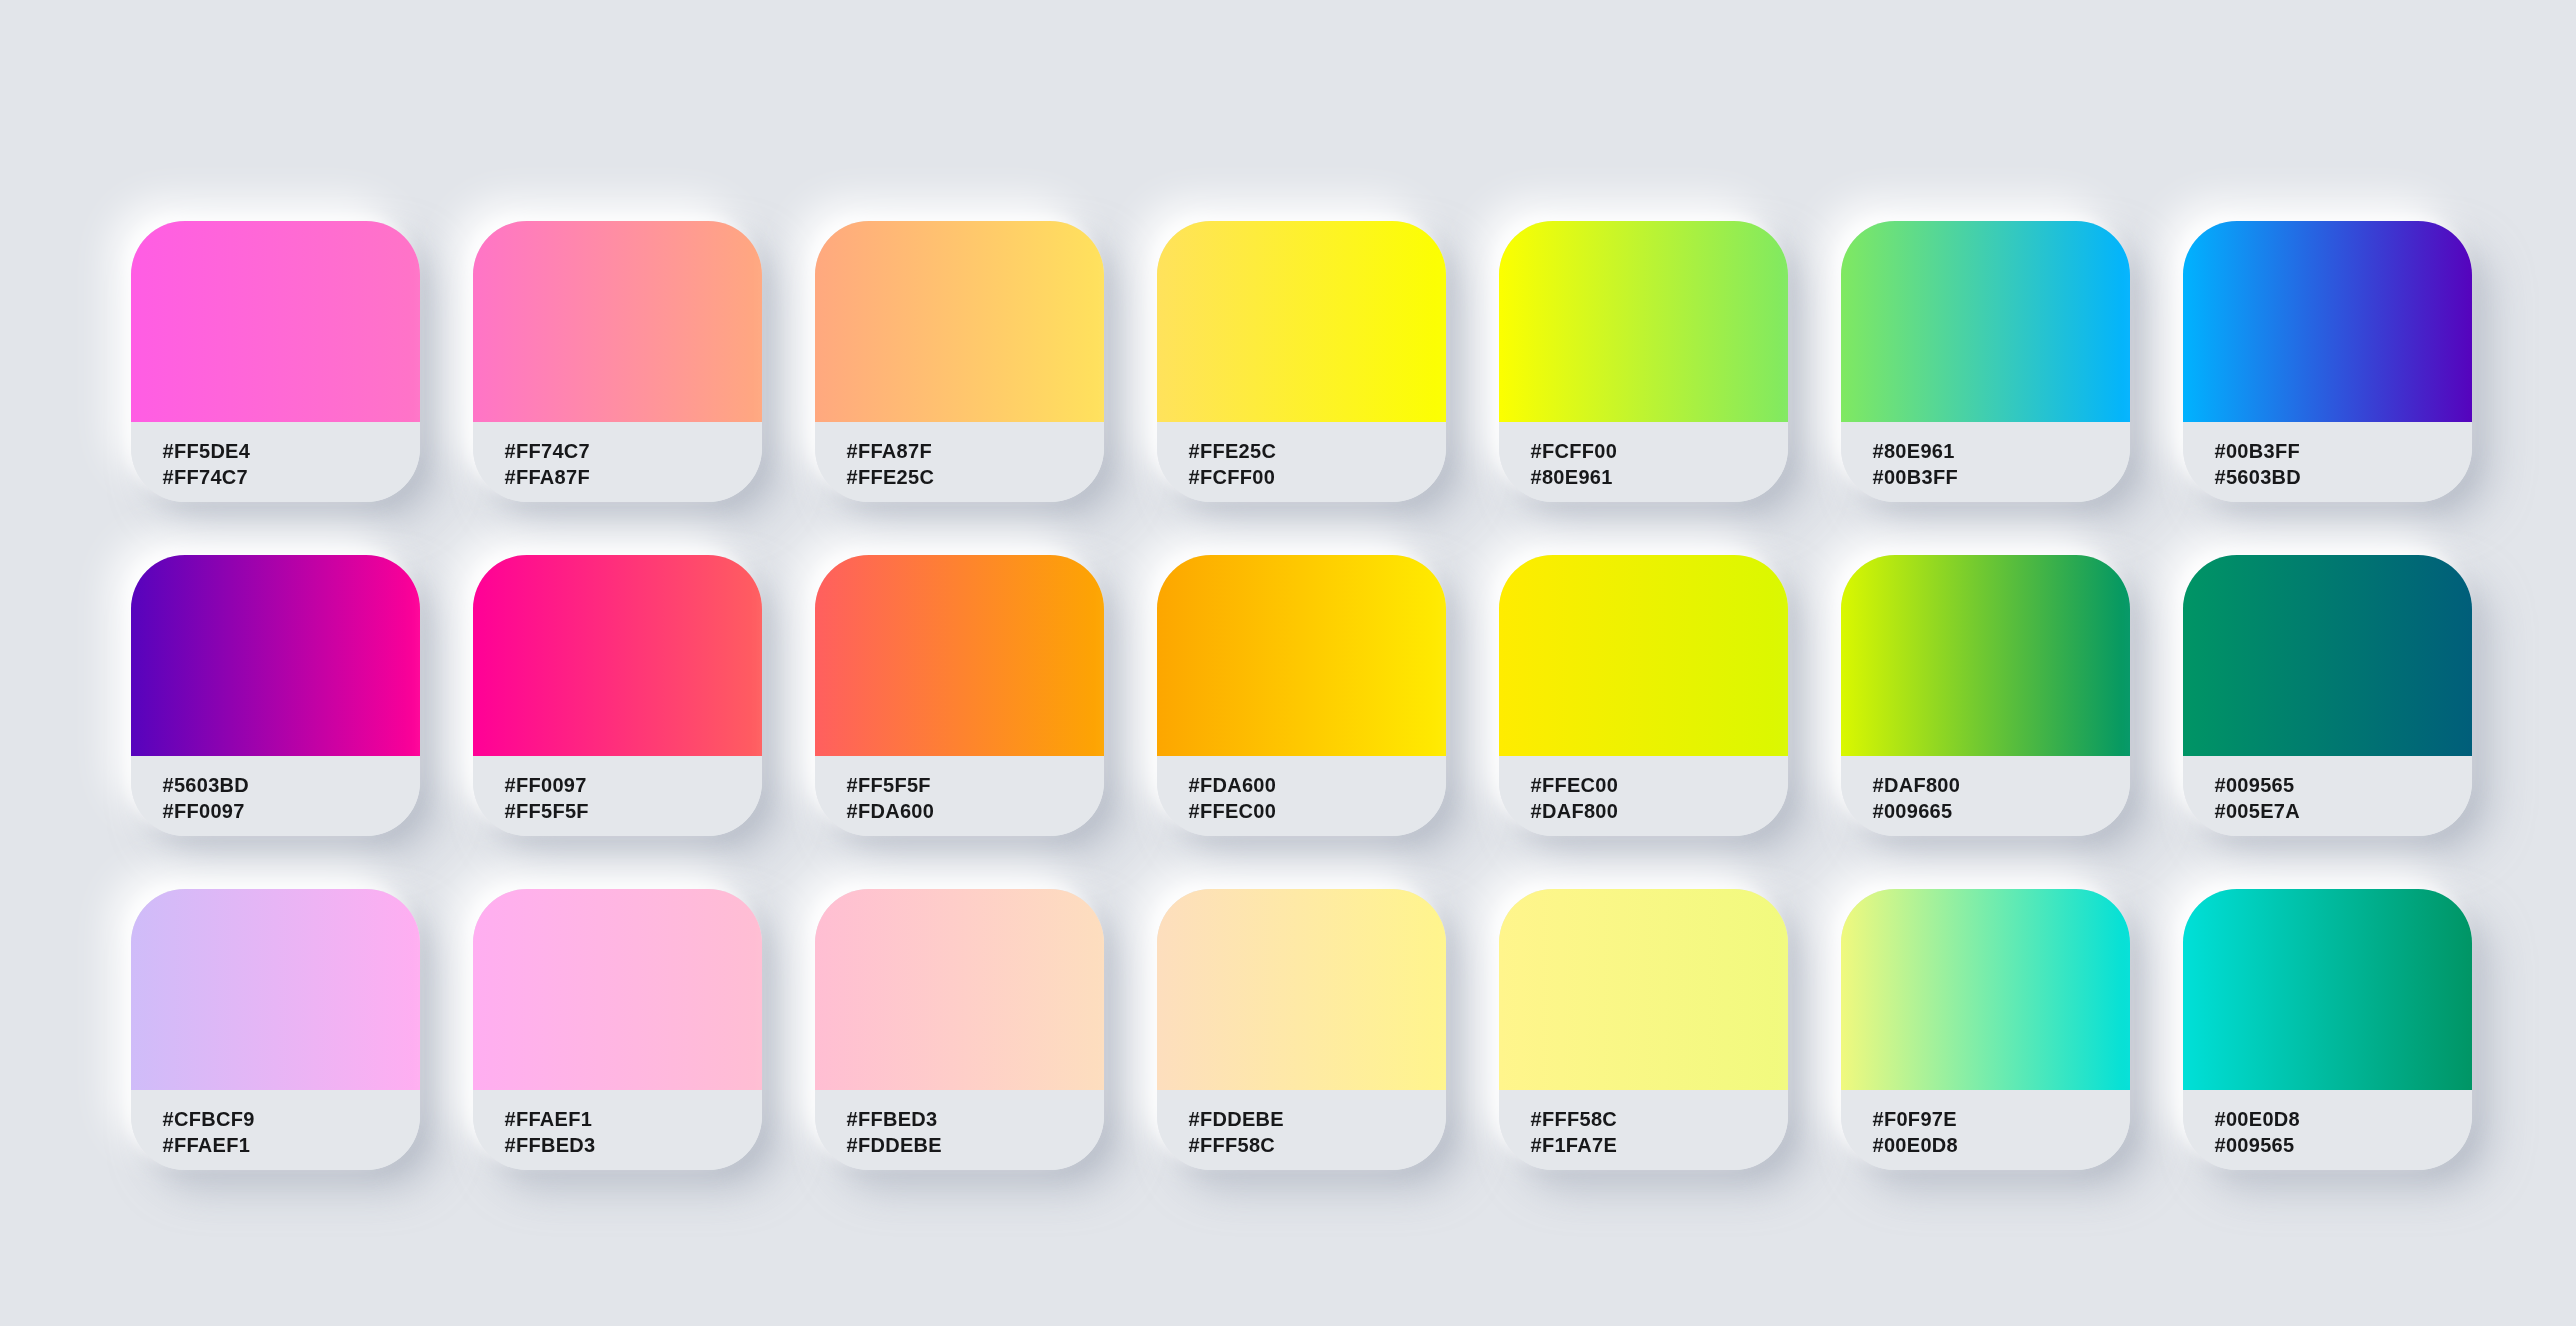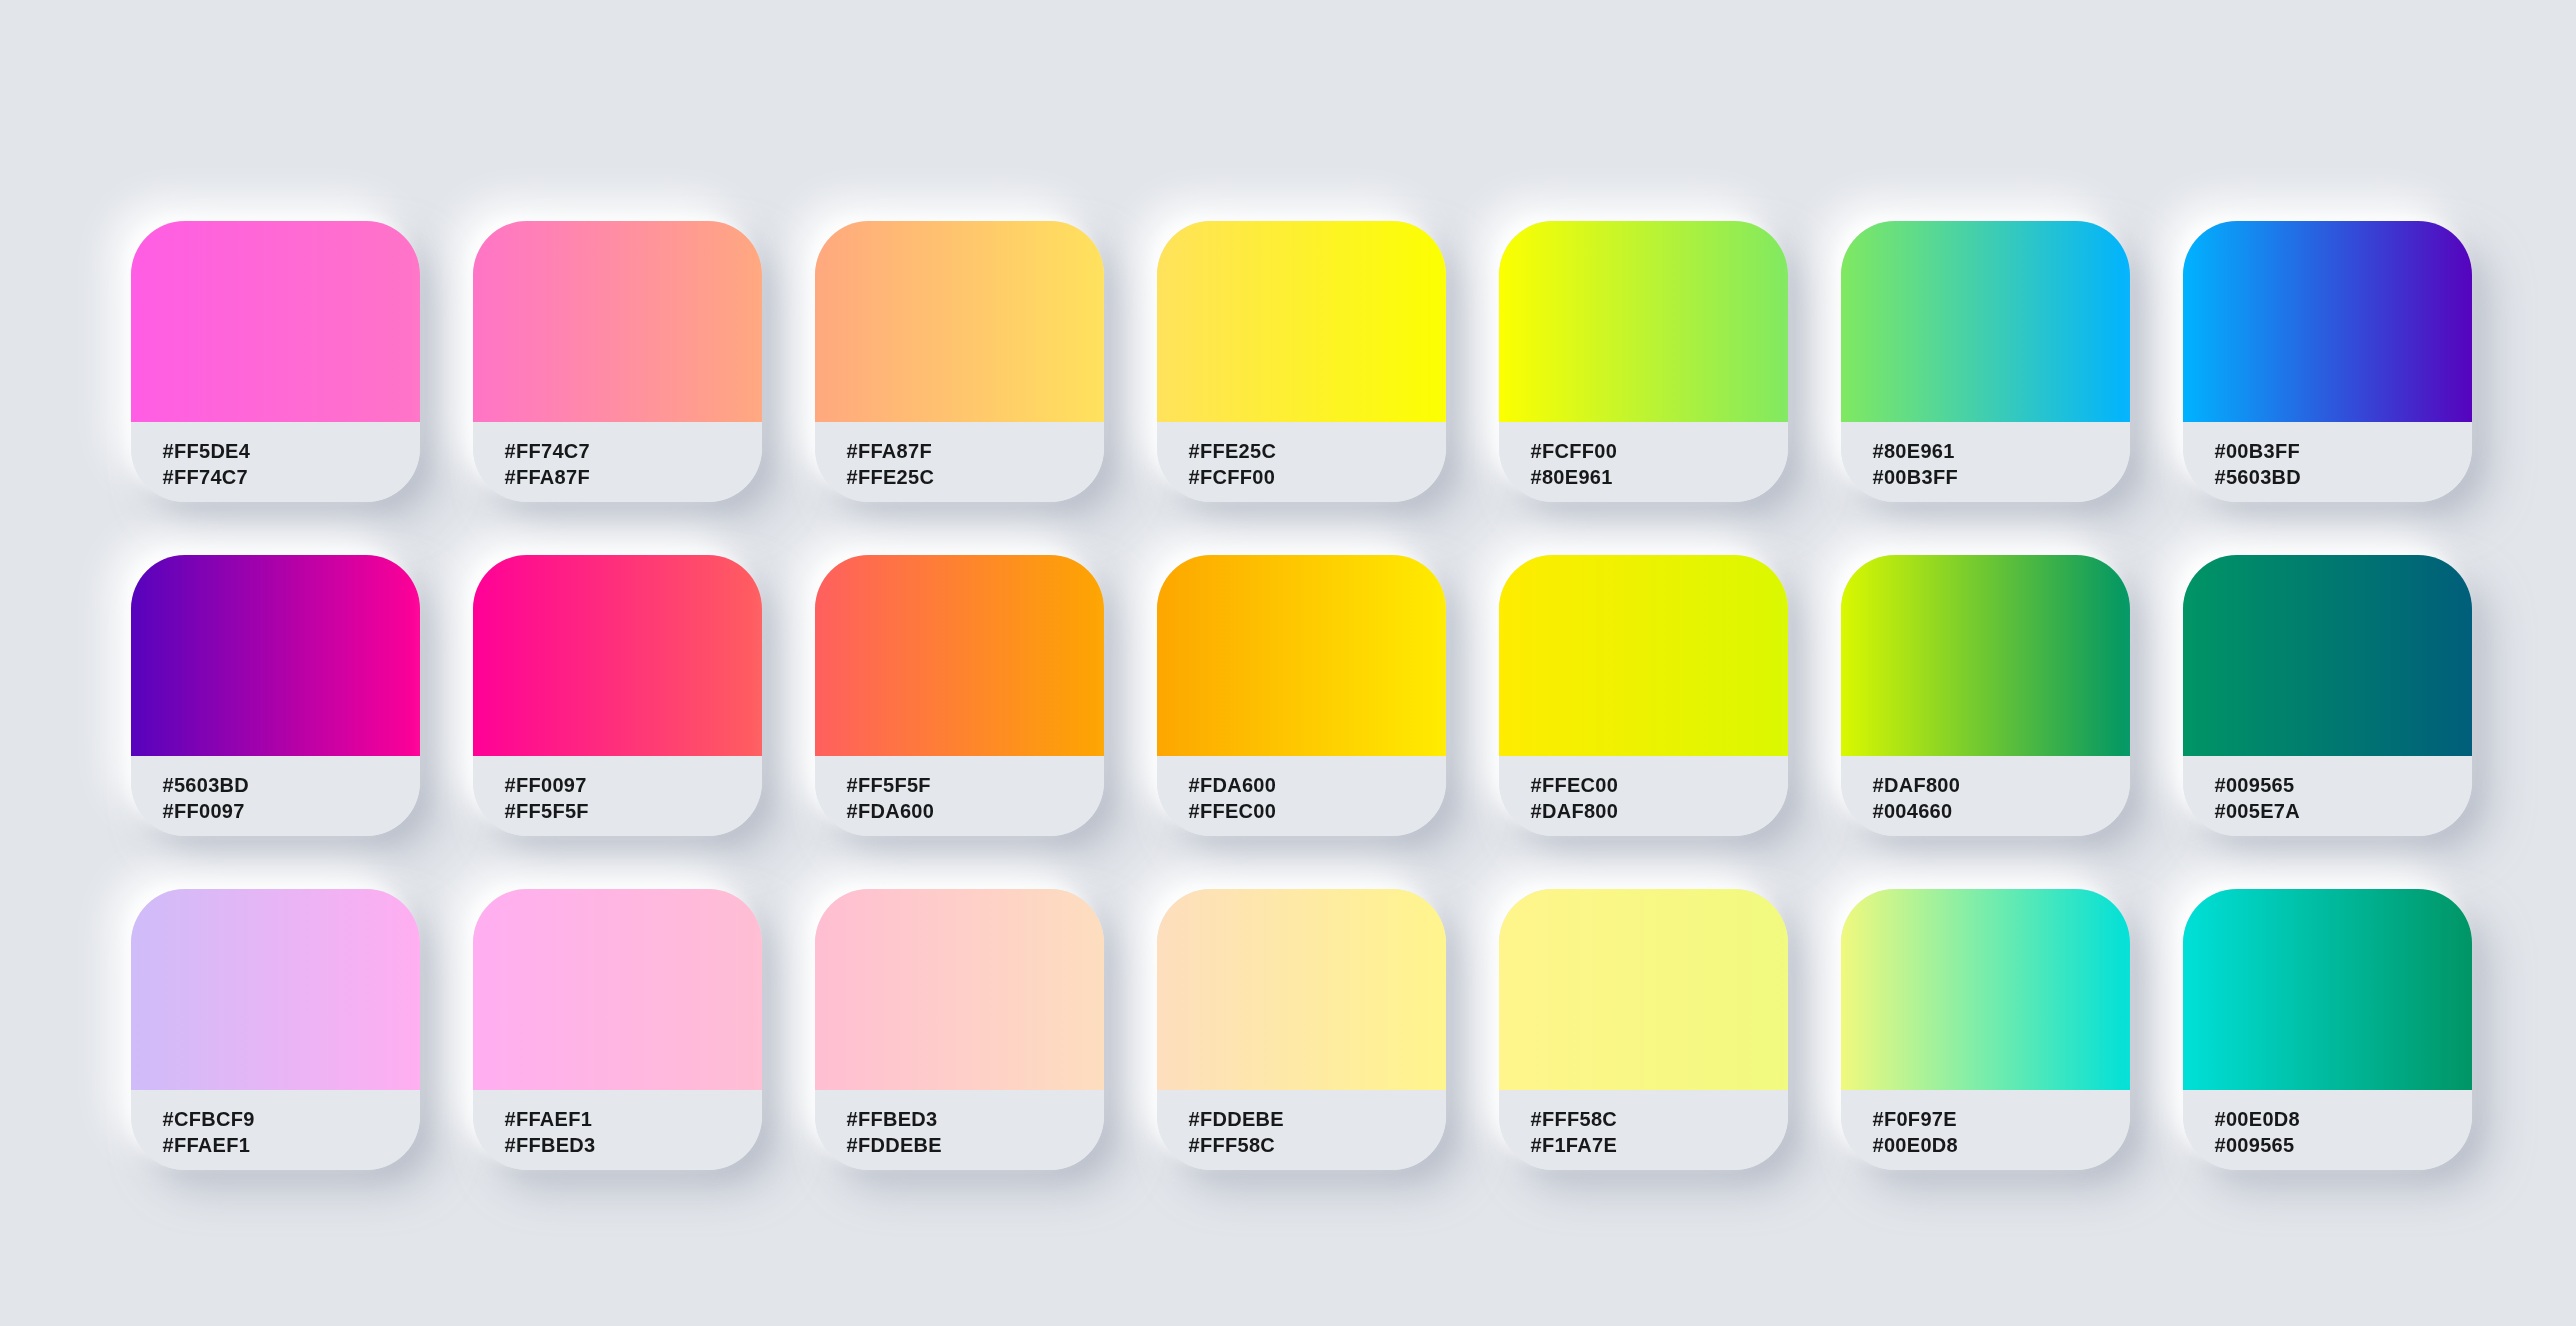--- a/index.html
+++ b/index.html
@@ -153,21 +153,21 @@
         <div class="swatch-color" style="background: linear-gradient(to right, rgb(255, 236, 0) 0%, rgb(218, 248, 0) 100%);"></div>
         <div class="swatch-labels">
           <div class="swatch-hex">#FFEC00</div>
           <div class="swatch-hex">#DAF800</div>
         </div>
       </div>
       <div class="swatch-card">
         <div class="swatch-color" style="background: linear-gradient(to right, rgb(218, 248, 0) 0%, rgb(0, 150, 101) 100%);"></div>
         <div class="swatch-labels">
           <div class="swatch-hex">#DAF800</div>
-          <div class="swatch-hex">#004660</div>
+          <div class="swatch-hex">#009665</div>
         </div>
       </div>
       <div class="swatch-card">
         <div class="swatch-color" style="background: linear-gradient(to right, rgb(0, 149, 101) 0%, rgb(0, 94, 122) 100%);"></div>
         <div class="swatch-labels">
           <div class="swatch-hex">#009565</div>
           <div class="swatch-hex">#005E7A</div>
         </div>
       </div>
     </div>

